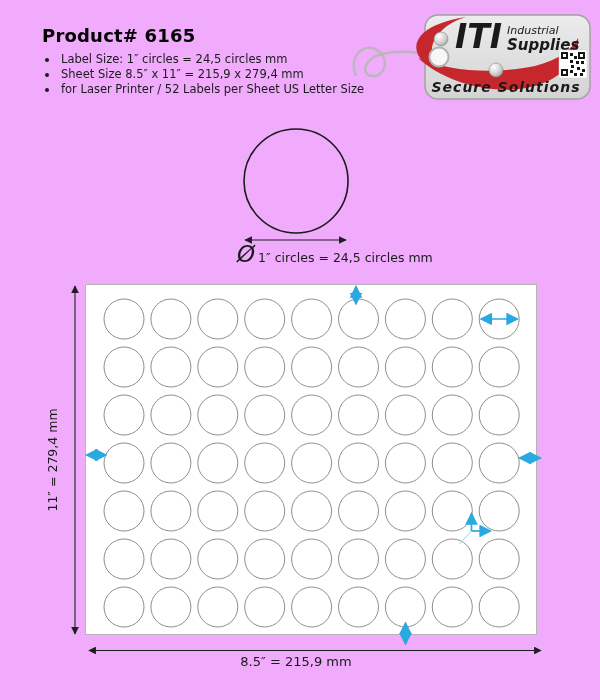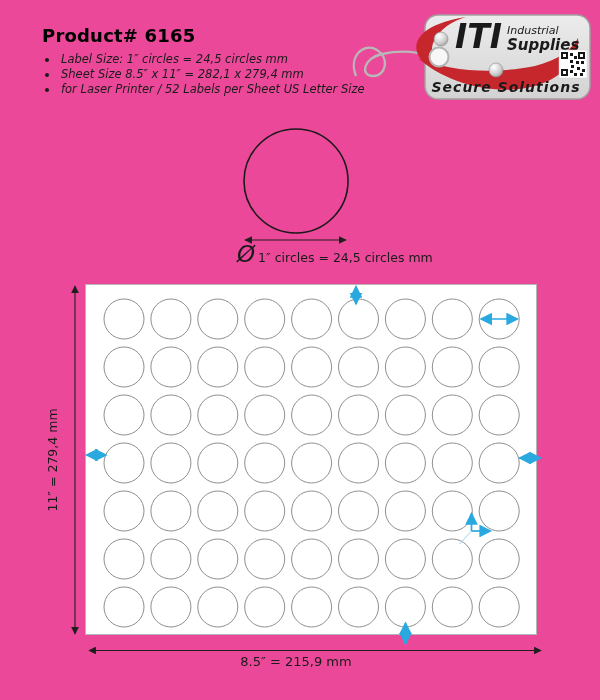--- a/index.html
+++ b/index.html
@@ -4,51 +4,51 @@
 <style>
   :root{
     --accent-blue:#29a9e0;
     --ink:#1a1a1a;
     --grid-stroke:#8f8f8f;
     --sheet-border:#b5b5b5;
   }
   *{box-sizing:border-box;}
   html,body{margin:0;padding:0;background:#fff;}
   .page{
-    position:relative;width:600px;height:700px;background:#ec4899;
+    position:relative;width:600px;height:700px;background:#f0abfc;
     font-family:"DejaVu Sans","Liberation Sans",sans-serif;color:var(--ink);
     overflow:hidden;
   }
   .product-title{
     position:absolute;left:42px;top:25px;margin:0;
     font-size:18px;font-weight:700;letter-spacing:.2px;color:#000;
   }
   .spec-list{
     position:absolute;left:46px;top:52px;margin:0;padding-left:13px;
-    font-size:11.5px;line-height:15.2px;color:#1b1b1b;width:360px;font-style:italic;
+    font-size:11.5px;line-height:15.2px;color:#1b1b1b;width:360px;
   }
   .spec-list li{padding-left:2px;}
   .logo-svg{position:absolute;left:350px;top:8px;}
   .circle-diagram-svg{position:absolute;left:165px;top:125px;}
   .sheet-svg{position:absolute;left:0px;top:270px;}
   svg text{font-family:"DejaVu Sans","Liberation Sans",sans-serif;fill:var(--ink);}
   .dim-line{stroke:#1f1f1f;stroke-width:1.1;fill:none;}
   .blue-line{stroke:var(--accent-blue,#29a9e0);stroke-width:1.7;fill:none;}
   .leader-line{stroke:#9fd5ef;stroke-width:1;fill:none;}
   .grid-circle{fill:#ffffff;stroke:var(--grid-stroke);stroke-width:1;}
 </style>
 </head>
 <body>
 
 <div class="page">
 
   <h1 class="product-title">Product# 6165</h1>
   <ul class="spec-list">
     <li>Label Size: 1″ circles = 24,5 circles mm</li>
-    <li>Sheet Size 8.5″ x 11″ = 282,1 x 279,4 mm</li>
+    <li>Sheet Size 8.5″ x 11″ = 215,9 x 279,4 mm</li>
     <li>for Laser Printer / 52 Labels per Sheet US Letter Size</li>
   </ul>
 
   <svg class="logo-svg" width="245" height="100" viewBox="0 0 245 100">
     <defs>
       <linearGradient id="badgeGrad" x1="0" y1="0" x2="0" y2="1">
         <stop offset="0" stop-color="#ececec"></stop>
           <stop offset="1" stop-color="#d3d3d3"></stop>
       </linearGradient>
       <radialGradient id="ballGrad" cx="0.35" cy="0.3" r="0.9">

